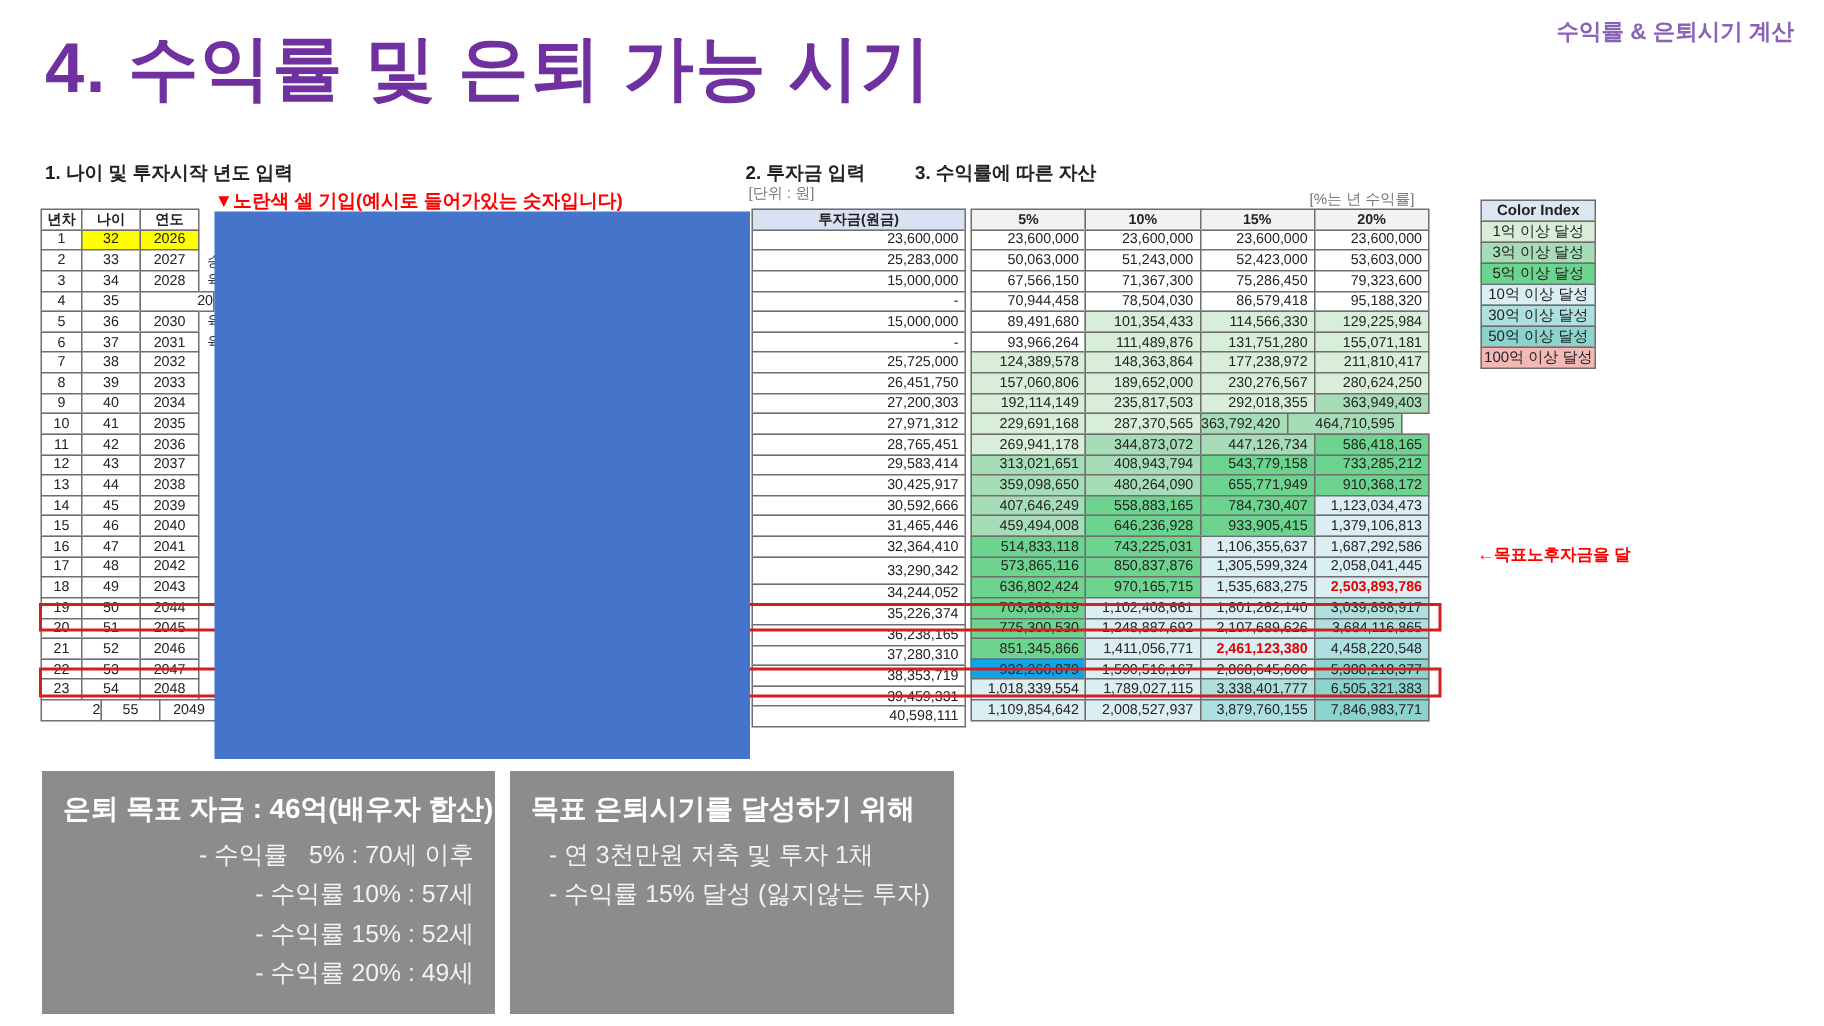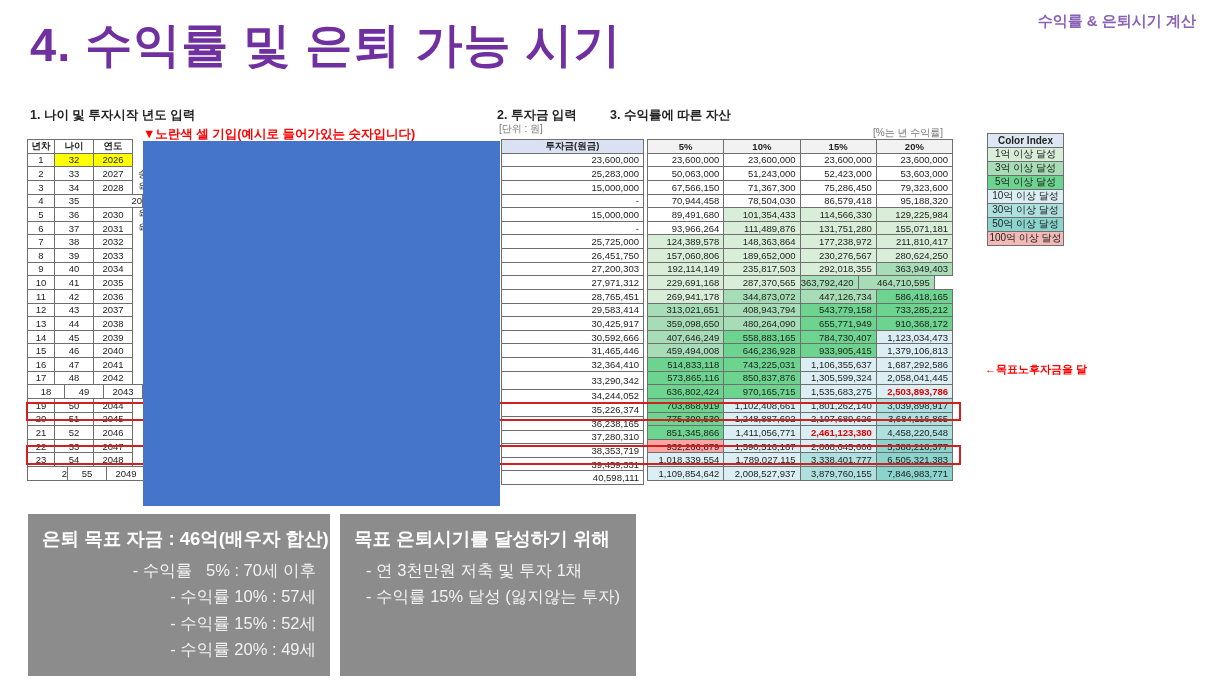--- a/index.html
+++ b/index.html
@@ -140,21 +140,21 @@
         <div class="cell " style="width: 28px; height: 14.64px;">16</div>
         <div class="cell " style="width: 40px; height: 14.64px;">47</div>
         <div class="cell " style="width: 40px; height: 14.64px;">2041</div>
       </div>
       <div class="row">
         <div class="cell " style="width: 28px; height: 14.64px;">17</div>
         <div class="cell " style="width: 40px; height: 14.64px;">48</div>
         <div class="cell " style="width: 40px; height: 14.64px;">2042</div>
       </div>
       <div class="row">
-        <div class="cell " style="width: 38px; height: 14.64px;">18</div>
+        <div class="cell " style="width: 28px; height: 14.64px;">18</div>
         <div class="cell " style="width: 40px; height: 14.64px;">49</div>
         <div class="cell " style="width: 40px; height: 14.64px;">2043</div>
       </div>
       <div class="row">
         <div class="cell " style="width: 28px; height: 14.64px;">19</div>
         <div class="cell " style="width: 40px; height: 14.64px;">50</div>
         <div class="cell " style="width: 40px; height: 14.64px;">2044</div>
       </div>
       <div class="row">
         <div class="cell " style="width: 28px; height: 14.64px;">20</div>
@@ -395,21 +395,21 @@
         <div class="cell num" style="width: 77.25px; height: 14.64px; background: rgb(219, 238, 243);">2,107,689,626</div>
         <div class="cell num" style="width: 77.25px; height: 14.64px; background: rgb(174, 224, 224);">3,684,116,865</div>
       </div>
       <div class="row">
         <div class="cell num" style="width: 77.25px; height: 14.64px; background: rgb(108, 212, 142);">851,345,866</div>
         <div class="cell num" style="width: 77.25px; height: 14.64px; background: rgb(219, 238, 243);">1,411,056,771</div>
         <div class="cell num redtext" style="width: 77.25px; height: 14.64px; background: rgb(219, 238, 243);">2,461,123,380</div>
         <div class="cell num" style="width: 77.25px; height: 14.64px; background: rgb(174, 224, 224);">4,458,220,548</div>
       </div>
       <div class="row">
-        <div class="cell num" style="width: 77.25px; height: 14.64px; background: #fca5a5; text-align: right;">932,266,879</div>
+        <div class="cell num" style="width: 77.25px; height: 14.64px; background: #0ea5e9; text-align: right;">932,266,879</div>
         <div class="cell num" style="width: 77.25px; height: 14.64px; background: rgb(219, 238, 243);">1,590,516,167</div>
         <div class="cell num" style="width: 77.25px; height: 14.64px; background: rgb(219, 238, 243);">2,868,645,606</div>
         <div class="cell num" style="width: 77.25px; height: 14.64px; background: rgb(139, 211, 205);">5,388,218,377</div>
       </div>
       <div class="row">
         <div class="cell num" style="width: 77.25px; height: 14.64px; background: rgb(219, 238, 243);">1,018,339,554</div>
         <div class="cell num" style="width: 77.25px; height: 14.64px; background: rgb(219, 238, 243);">1,789,027,115</div>
         <div class="cell num" style="width: 77.25px; height: 14.64px; background: rgb(174, 224, 224);">3,338,401,777</div>
         <div class="cell num" style="width: 77.25px; height: 14.64px; background: rgb(139, 211, 205);">6,505,321,383</div>
       </div>

